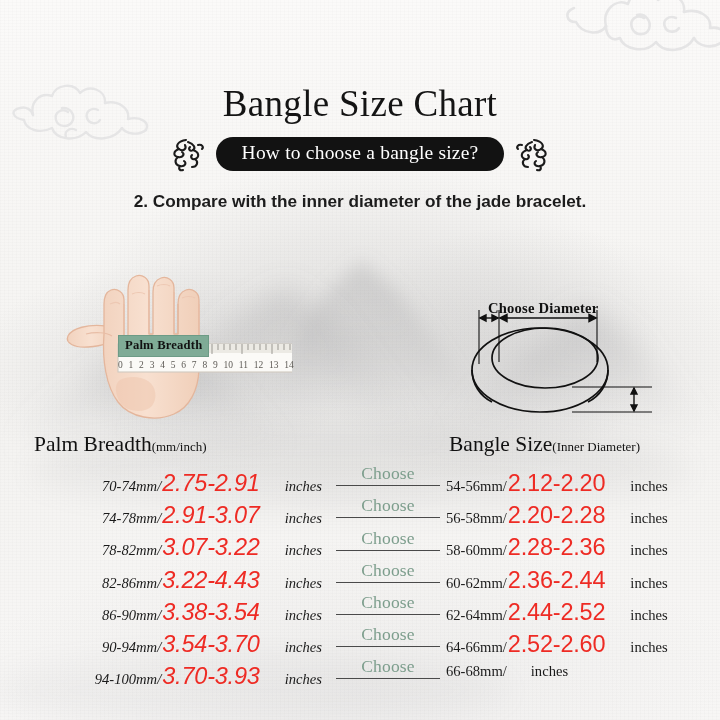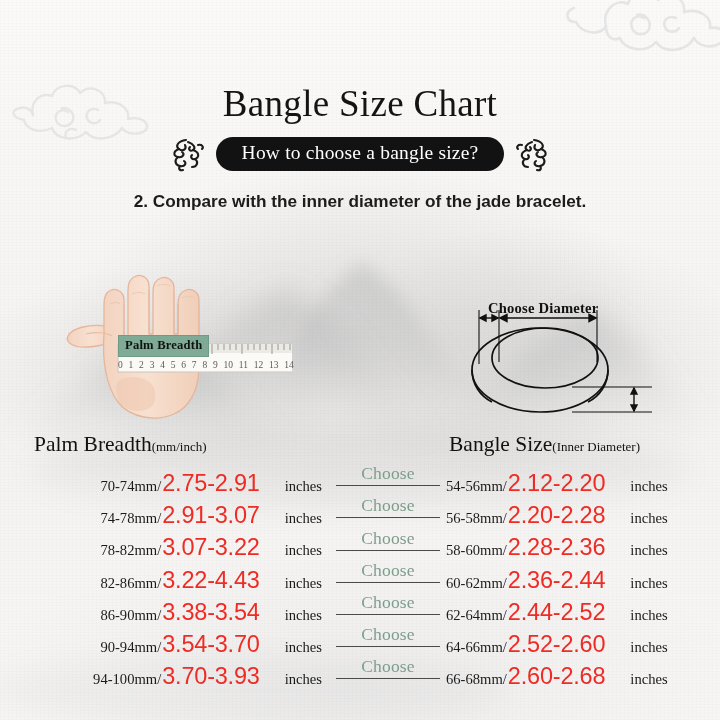--- a/index.html
+++ b/index.html
@@ -150,21 +150,21 @@
   .table-left  { left: 22px;  top: 470px; width: 300px; }
   .table-mid   { left: 330px; top: 458px; width: 116px; }
   .table-right { left: 446px; top: 470px; width: 262px; }
 
   .row {
     height: 32.2px;
     display: flex;
     align-items: baseline;
     white-space: nowrap;
   }
-  .table-left  .row { justify-content: flex-end; }
+  .table-left  .row { justify-content: flex-end; font-style: italic; }
   .table-right .row { justify-content: flex-start; }
 
   .mm {
     font-family: "Liberation Serif", serif;
     font-size: 14.6px;
     color: #1a1a1a;
   }
   .inch {
     font-family: "Liberation Sans", sans-serif;
     font-size: 23.5px;
@@ -497,18 +497,17 @@
         <span class="inch">2.44-2.52</span>
         <span class="unit">inches</span>
       </div>
       <div class="row">
         <span class="mm">64-66mm/</span>
         <span class="inch">2.52-2.60</span>
         <span class="unit">inches</span>
       </div>
       <div class="row">
         <span class="mm">66-68mm/</span>
-        <span class="inch">2.60-2.68</span>
         <span class="unit">inches</span>
       </div>
     </div>
 
 </div>
 
 </body></html>

